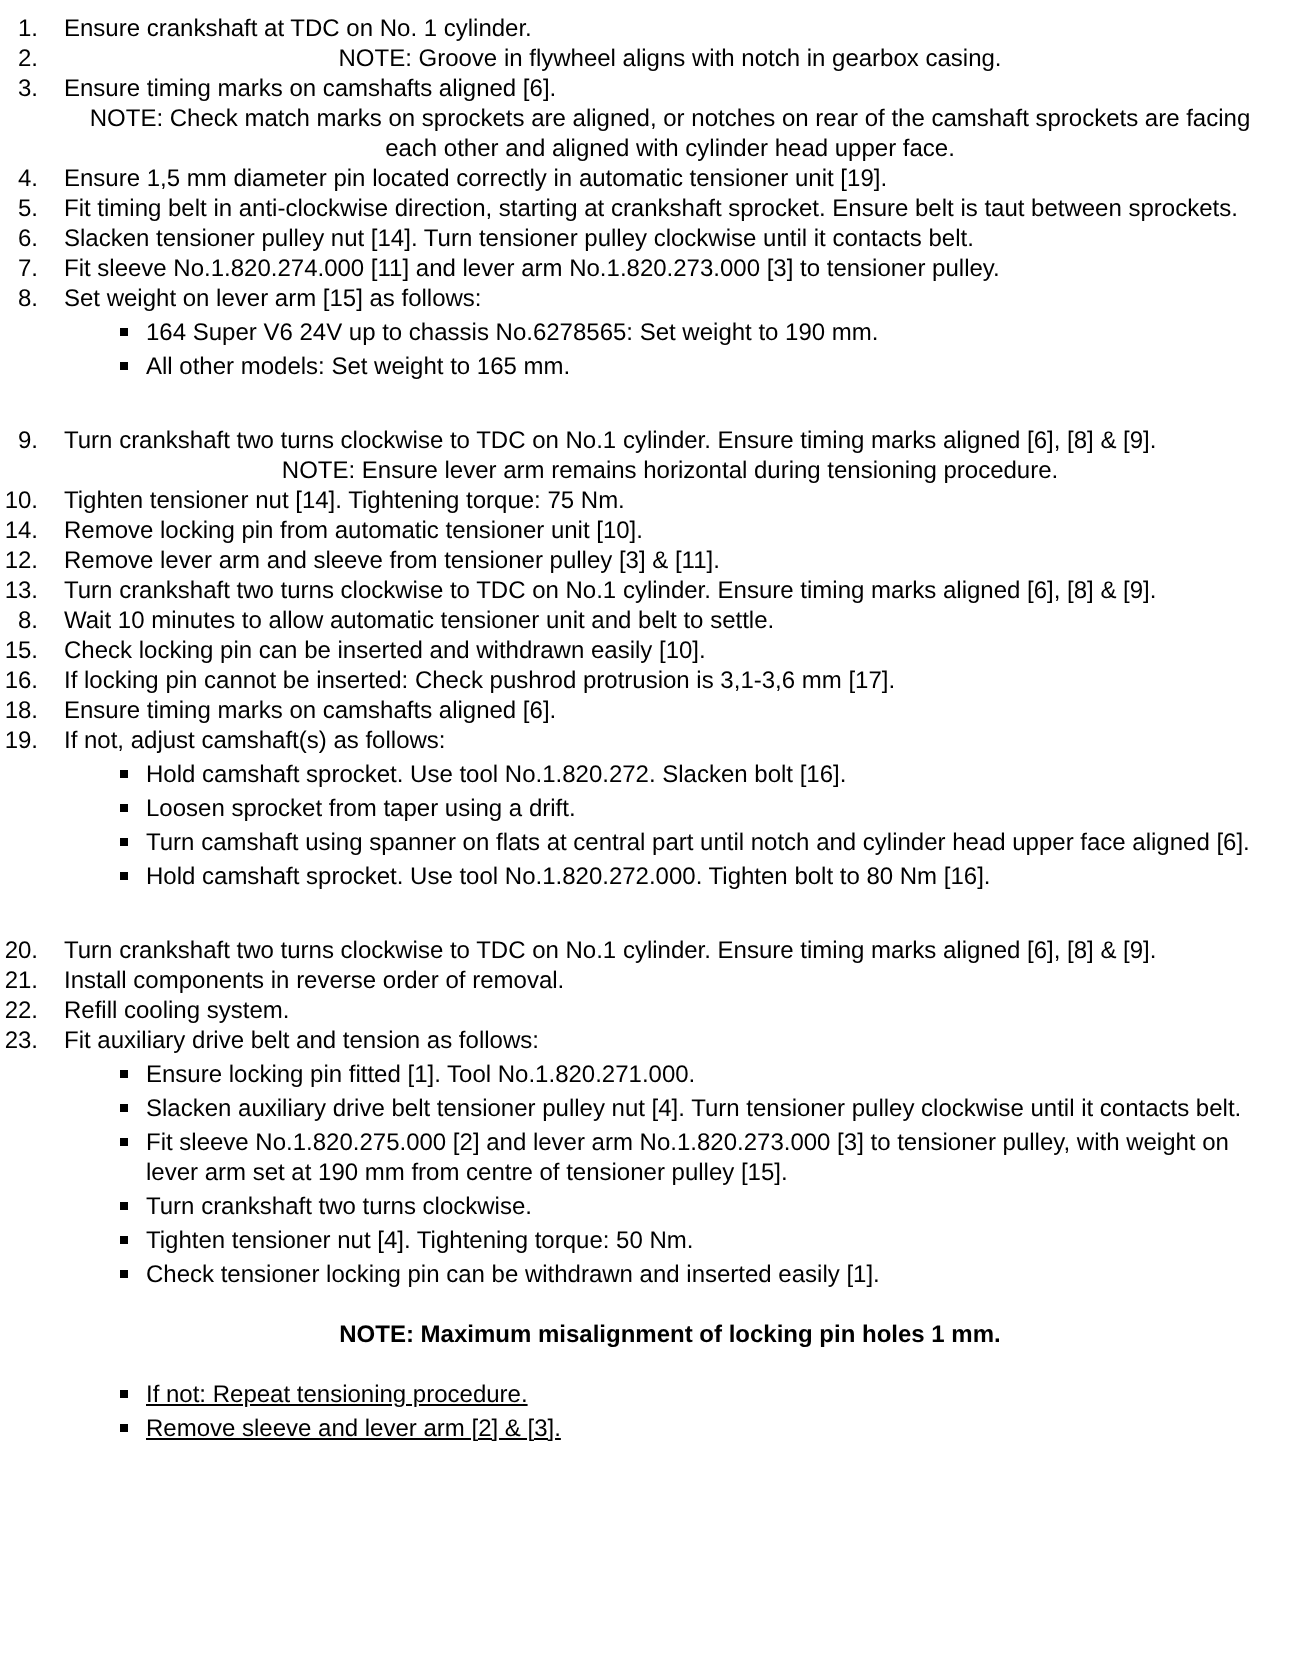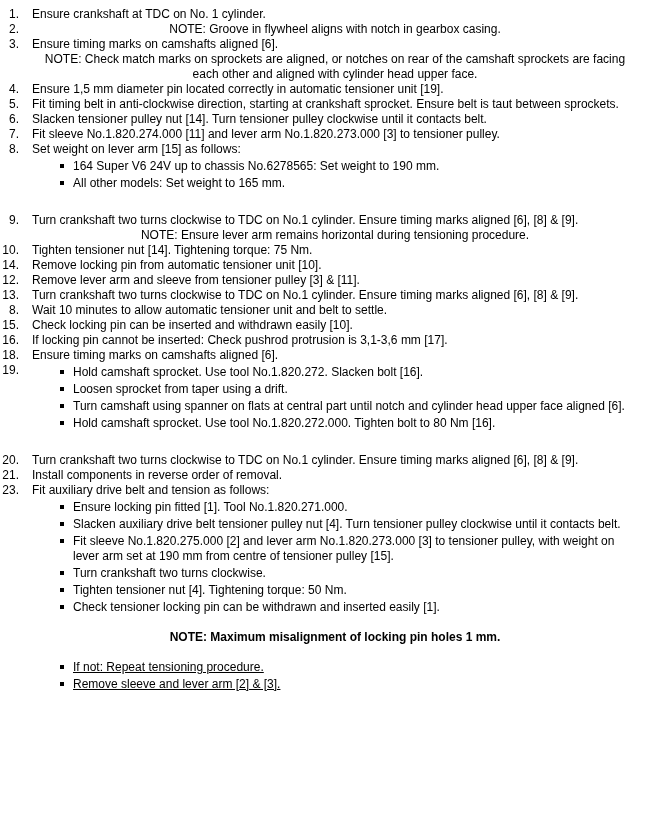--- a/index.html
+++ b/index.html
@@ -180,38 +180,45 @@
       </div>
       <div class="row">
         <div class="num">18.</div>
         <div class="body">
           <div class="text">Ensure timing marks on camshafts aligned [6].</div>
         </div>
       </div>
       <div class="row">
         <div class="num">19.</div>
         <div class="body">
+          <div class="text">If not, adjust camshaft(s) as follows:</div>
           <ul class="bullets">
             <li>Hold camshaft sprocket. Use tool No.1.820.272. Slacken bolt [16].</li>
             <li>Loosen sprocket from taper using a drift.</li>
             <li>Turn camshaft using spanner on flats at central part until notch and cylinder head upper face aligned [6].</li>
             <li>Hold camshaft sprocket. Use tool No.1.820.272.000. Tighten bolt to 80 Nm [16].</li>
           </ul>
         </div>
       </div>
       <div class="row gap-before">
         <div class="num">20.</div>
         <div class="body">
           <div class="text">Turn crankshaft two turns clockwise to TDC on No.1 cylinder. Ensure timing marks aligned [6], [8] &amp; [9].</div>
         </div>
       </div>
       <div class="row">
         <div class="num">21.</div>
         <div class="body">
           <div class="text">Install components in reverse order of removal.</div>
+        </div>
+      </div>
+      <div class="row">
+        <div class="num">22.</div>
+        <div class="body">
+          <div class="text">Refill cooling system.</div>
         </div>
       </div>
       <div class="row">
         <div class="num">23.</div>
         <div class="body">
           <div class="text">Fit auxiliary drive belt and tension as follows:</div>
           <ul class="bullets">
             <li>Ensure locking pin fitted [1]. Tool No.1.820.271.000.</li>
             <li>Slacken auxiliary drive belt tensioner pulley nut [4]. Turn tensioner pulley clockwise until it contacts belt.</li>
             <li>Fit sleeve No.1.820.275.000 [2] and lever arm No.1.820.273.000 [3] to tensioner pulley, with weight on lever arm set at 190 mm from centre of tensioner pulley [15].</li>

